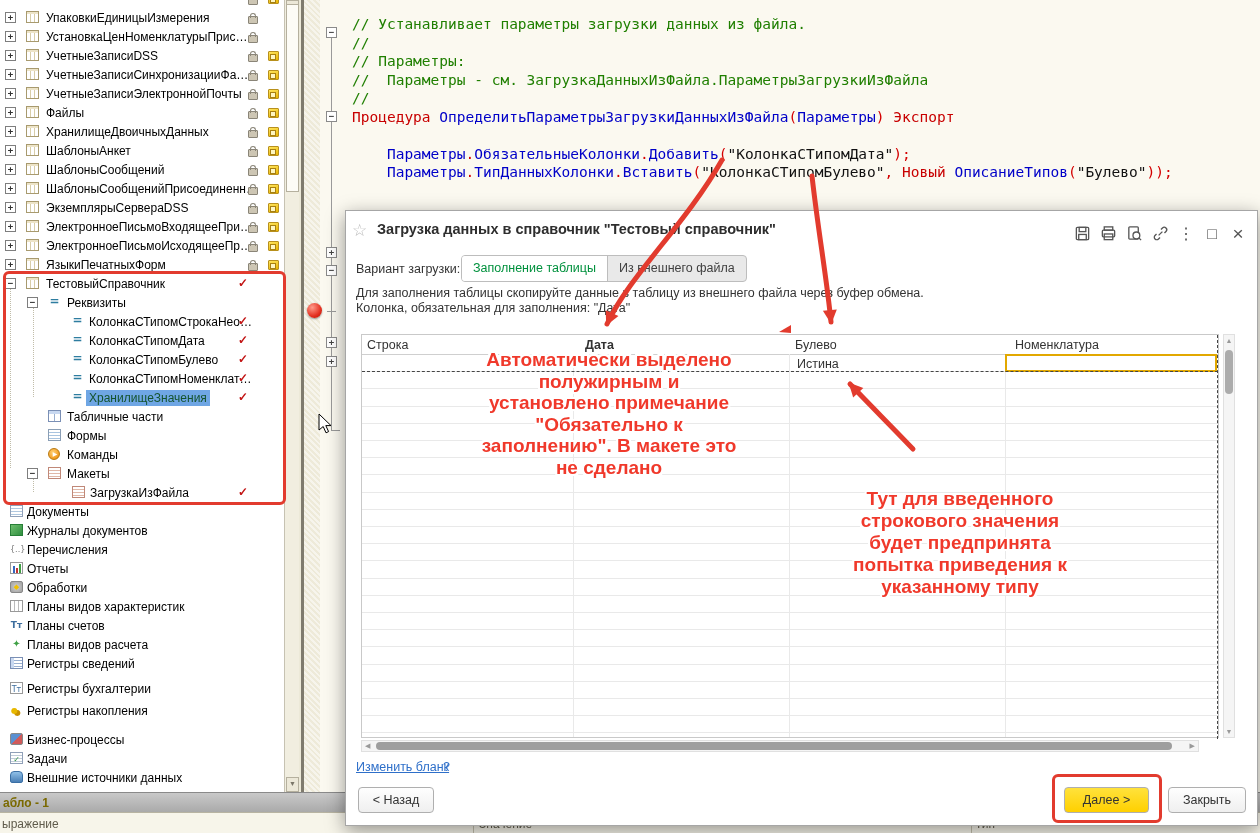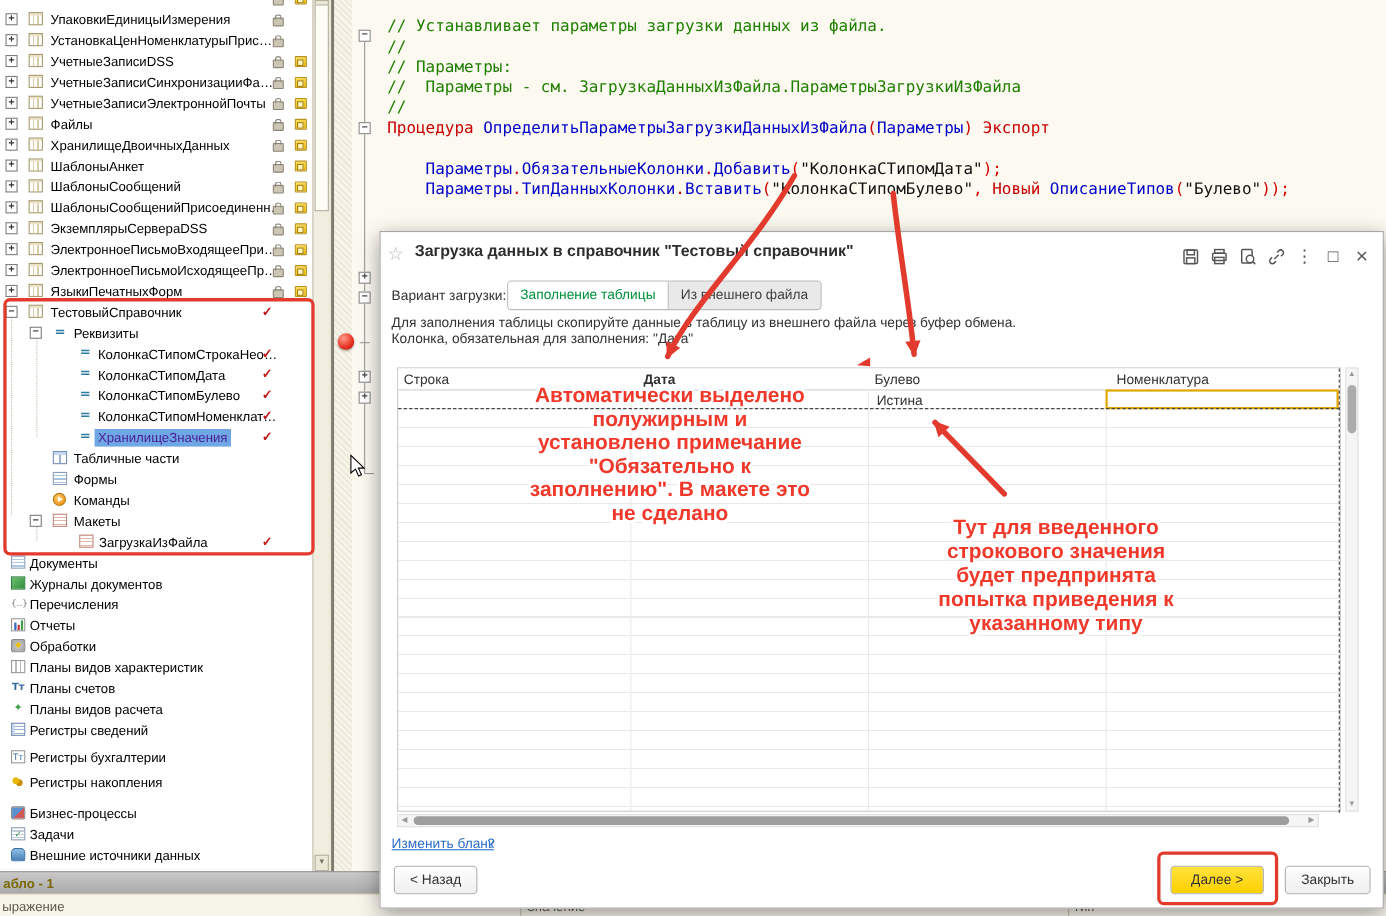--- a/index.html
+++ b/index.html
@@ -2,21 +2,21 @@
 <html><head>
 <meta charset="utf-8">
 <style>
   html,body{margin:0;padding:0;}
   .app{position:relative;width:1260px;height:833px;overflow:hidden;background:#ECE9D8;
        font-family:"Liberation Sans",sans-serif;color:#000;}
   
   .tree-panel{position:absolute;left:0;top:0;width:284px;height:792px;background:#FFFFFF;z-index:1;overflow:hidden;}
   .trow{position:absolute;left:0;width:284px;height:19px;font-size:12px;}
   .trow .lbl{position:absolute;top:2px;white-space:nowrap;padding:1px 3px;}
-  .trow .lbl.sel{background:#6FA6E4;color:#4c1d95;}
+  .trow .lbl.sel{background:#6FA6E4;color:#14532d;}
   .exp{position:absolute;top:4px;width:11px;height:11px;border:1px solid #7E7E7E;background:#fff;
        font:bold 9px "DejaVu Sans Mono",monospace;line-height:9px;text-align:center;color:#333;box-sizing:border-box;}
   .chk{position:absolute;left:238px;top:2px;color:#C21414;font-weight:bold;font-size:12px;}
   .lk{position:absolute;left:248px;top:8px;width:8px;height:6px;background:#CDC6B4;border:1px solid #8A8578;border-radius:1px;}
   .lk::before{content:"";position:absolute;left:1px;top:-4px;width:4px;height:4px;border:1px solid #8A8578;border-bottom:none;border-radius:3px 3px 0 0;}
   .ylk{position:absolute;left:268px;top:5px;width:9px;height:8px;background:linear-gradient(160deg,#FFE45C,#E8B400);border:1px solid #B8901C;border-radius:1px;}
   .ylk::before{content:"";position:absolute;left:1px;top:2px;width:4px;height:4px;background:#FFF6C0;border:1px solid #A88010;}
   .guide{position:absolute;border-left:1px dotted #C0BCA8;width:0;}
   
   .ic{position:absolute;top:3px;width:13px;height:12px;font:9px "DejaVu Sans",sans-serif;line-height:12px;text-align:center;box-sizing:border-box;}
@@ -450,21 +450,21 @@
   <div class="red-rect" style="left:1052px;top:774px;width:104px;height:43px;"></div>
 
   <div class="note" id="note1" style="left:428px;top:349px;width:362px;">
       <div>Автоматически выделено</div>
       <div>полужирным и</div>
       <div>установлено примечание</div>
       <div>"Обязательно к</div>
       <div>заполнению". В макете это</div>
       <div>не сделано</div>
     </div>
-  <div class="note" id="note2" style="left:831px;top:469px;width:258px;line-height:22px;">
+  <div class="note" id="note2" style="left:831px;top:488px;width:258px;line-height:22px;">
       <div>Тут для введенного</div>
       <div>строкового значения</div>
       <div>будет предпринята</div>
       <div>попытка приведения к</div>
       <div>указанному типу</div>
     </div>
 
   <svg class="arrow-layer" viewBox="0 0 1260 833">
     <defs>
       <marker id="ah" markerUnits="userSpaceOnUse" markerWidth="20" markerHeight="16" refX="13" refY="8" orient="auto">

